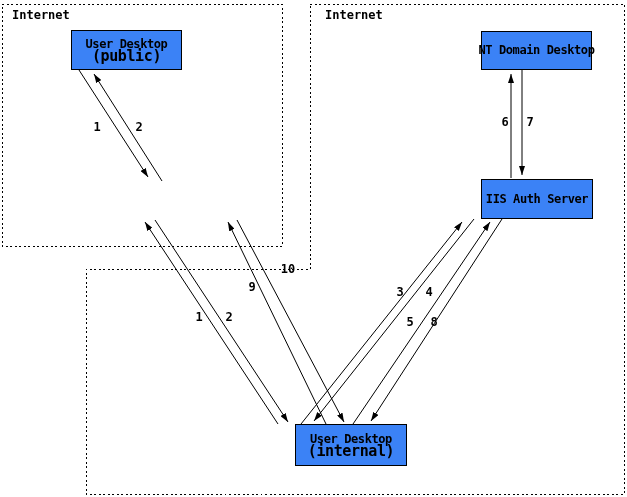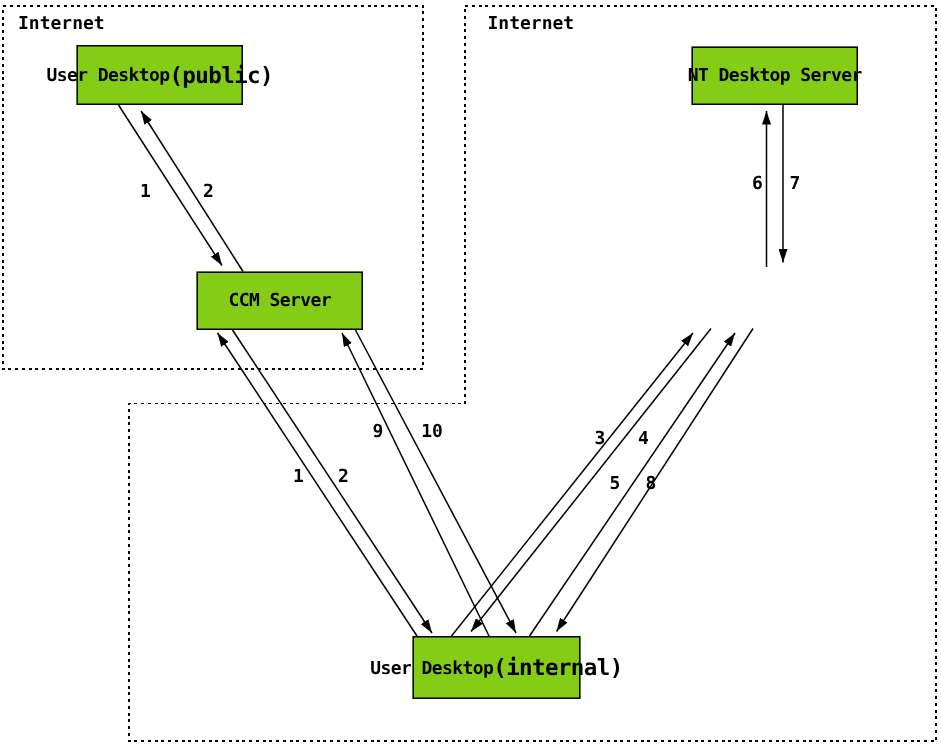--- a/index.html
+++ b/index.html
@@ -24,26 +24,27 @@
   .zone-label {
     position: absolute;
     font-size: 12px;
     font-weight: bold;
     white-space: nowrap;
   }
   .node {
     position: absolute;
     box-sizing: border-box;
     border: 1px solid #000000;
-    background: #84cc16;
+    background: #3b82f6;
     display: flex;
-    flex-direction: row;
+    flex-direction: column;
     align-items: center;
     justify-content: center;
     text-align: center;
+    margin-left: 20px;
   }
   .node .title {
     font-size: 12px;
     font-weight: bold;
     letter-spacing: -0.4px;
     line-height: 13px;
     white-space: nowrap;
   }
   .node .subtitle {
     font-size: 15px;
@@ -89,39 +90,39 @@
 
   <div class="zone-label" style="left:12px; top:8px;">Internet</div>
 
   <div class="zone-label" style="left:325px; top:8px;">Internet</div>
 
   <div class="node" style="left:51px; top:30px; width:111px; height:40px;">
     <span class="title">User Desktop</span>
     <span class="subtitle">(public)</span>
   </div>
 
-  <div class="node" style="left:131px; top:181px; width:111px; height:39px;">
-    <span class="title">CCM Server</span>
+
+  <div class="node" style="left:461px; top:31px; width:111px; height:39px;">
+    <span class="title">NT Domain Desktop</span>
   </div>
 
-  <div class="node" style="left:461px; top:31px; width:111px; height:39px;">
-    <span class="title">NT Desktop Server</span>
+  <div class="node" style="left:461px; top:179px; width:112px; height:40px;">
+    <span class="title">IIS Auth Server</span>
   </div>
-
 
   <div class="node" style="left:275px; top:424px; width:112px; height:42px;">
     <span class="title">User Desktop</span>
     <span class="subtitle">(internal)</span>
   </div>
 
 <div class="edge-label" style="left: 97px; top: 127px;">1</div>
     <div class="edge-label" style="left: 139px; top: 127px;">2</div>
     <div class="edge-label" style="left: 199px; top: 317px;">1</div>
     <div class="edge-label" style="left: 229px; top: 317px;">2</div>
     <div class="edge-label" style="left: 252px; top: 287px;">9</div>
-    <div class="edge-label" style="left: 288px; top: 287px; text-align: center;">10</div>
+    <div class="edge-label" style="left: 288px; top: 269px; text-align: center;">10</div>
     <div class="edge-label" style="left: 400px; top: 292px;">3</div>
     <div class="edge-label" style="left: 429px; top: 292px;">4</div>
     <div class="edge-label" style="left: 410px; top: 322px;">5</div>
     <div class="edge-label" style="left: 434px; top: 322px;">8</div>
     <div class="edge-label" style="left: 505px; top: 122px;">6</div>
     <div class="edge-label" style="left: 530px; top: 122px;">7</div>
   </div>
 
 </body></html>

